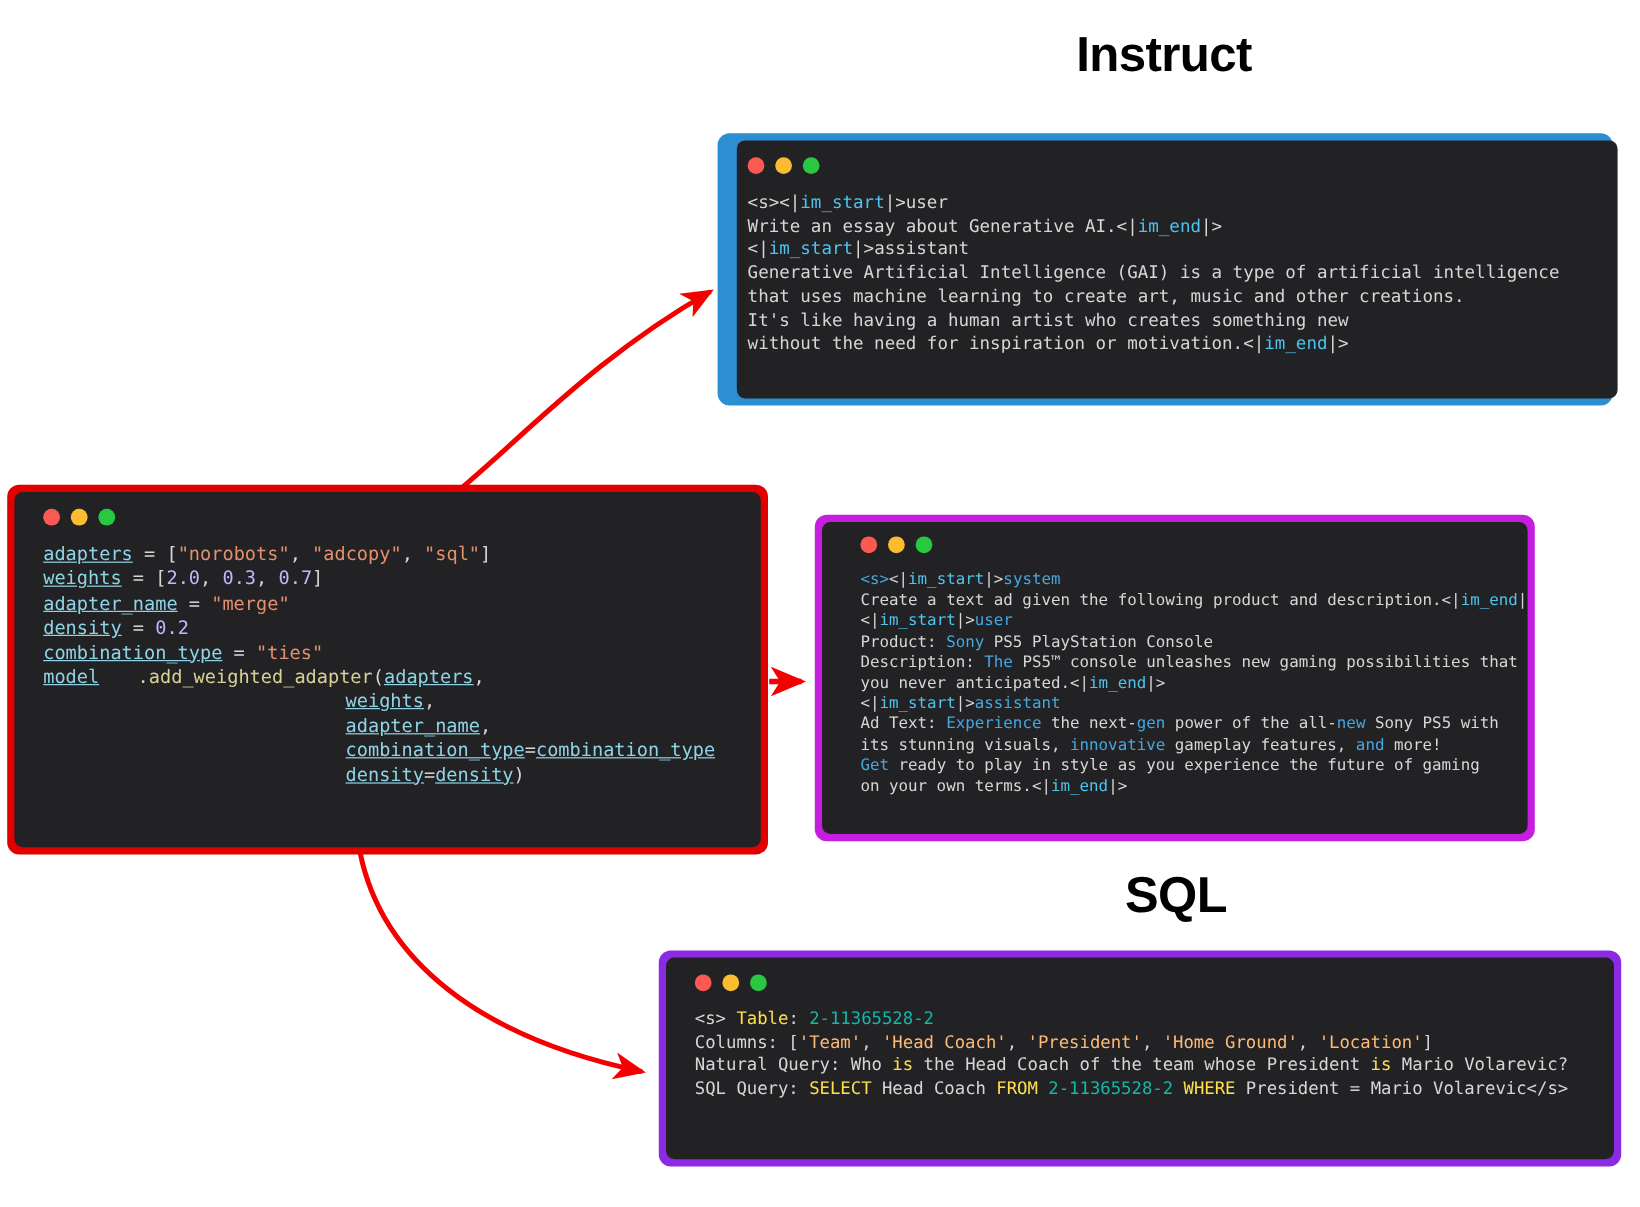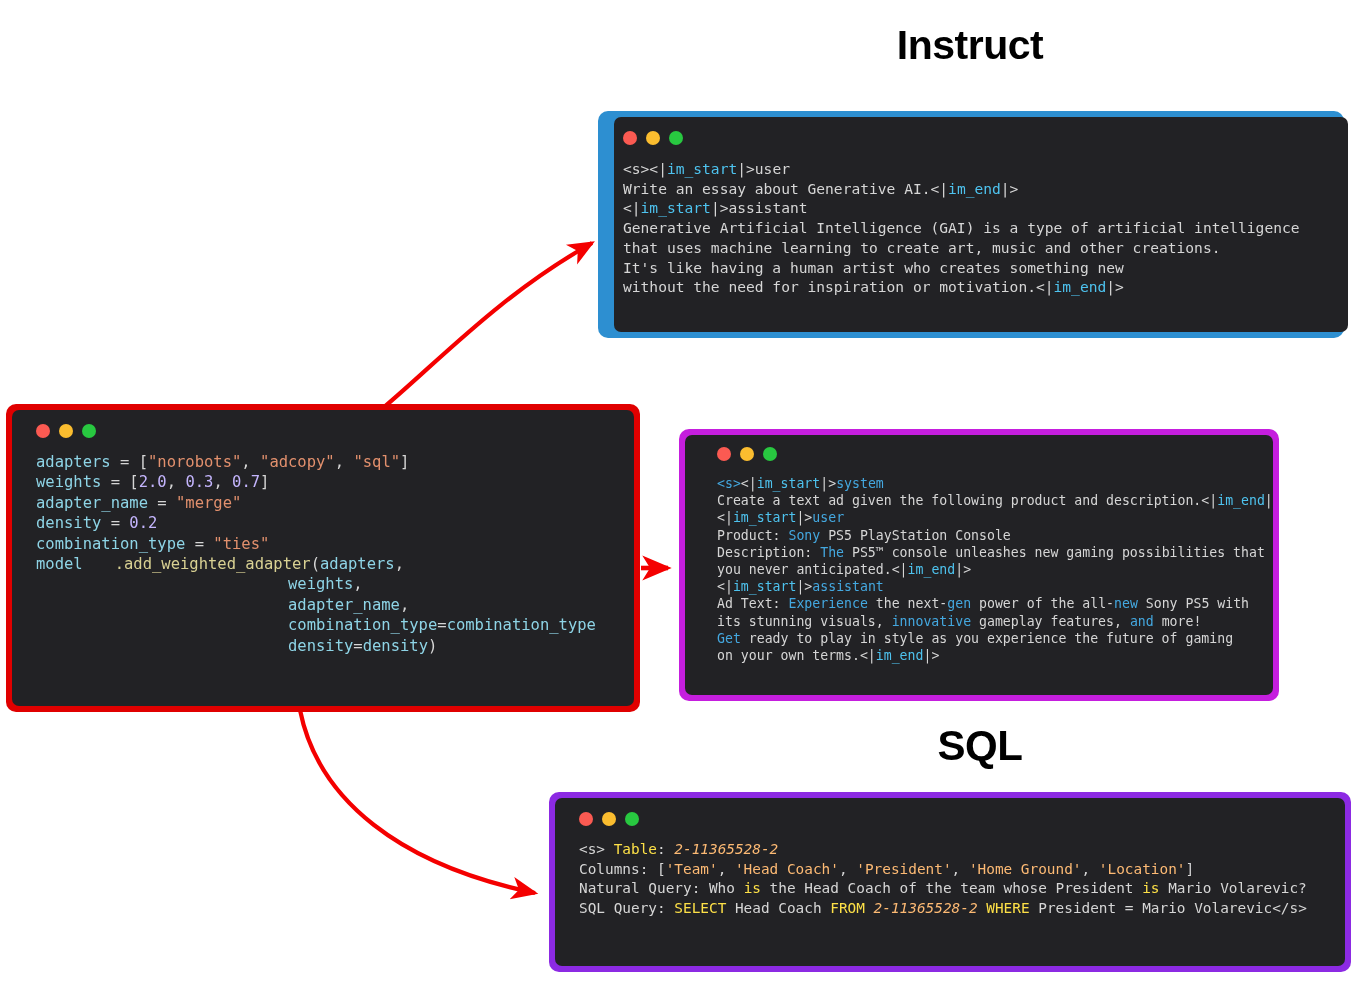--- a/index.html
+++ b/index.html
@@ -50,30 +50,30 @@
   .dot.green  { background: #28c840; }
 
   pre.code {
     margin: 0;
     font-family: "DejaVu Sans Mono", "Liberation Mono", monospace;
     white-space: pre;
     color: #d4d4d4;
   }
 
   
-  .c-var   { color: #8ed4e6; }   
+  .c-var   { color: #8ed4e6; text-decoration: underline; }   
   .c-str   { color: #e2906d; }   
   .c-num   { color: #c4b5fd; }   
   .c-fn    { color: #d9d193; margin-left: 32px; }   
   .c-plain { color: #d6d6d6; }
   .c-tok   { color: #4ec3ef; }   
   .c-blue  { color: #44a8e0; }   
   .c-pink  { color: #fde047; }   
   .c-sal   { color: #fdba74; }
-  .c-grn   { color: #fdba74; font-style: italic; }
+  .c-grn   { color: #14b8a6; }
 
   
   #win-merge   { left: 6px;   top: 404px; width: 634px; height: 308px; background: #e00000; }
   #win-merge .term-inner { padding-left: 24px; }
   #win-merge pre.code { font-size: 15.5px; line-height: 20.4px; }
 
   #win-instruct { left: 598px; top: 111px; width: 746px; height: 227px; background: #2d8fd1; }
   #win-instruct .term-inner { padding-left: 9px; margin-left: 10px; }
   #win-instruct pre.code { font-size: 14.6px; line-height: 19.7px; }
 

